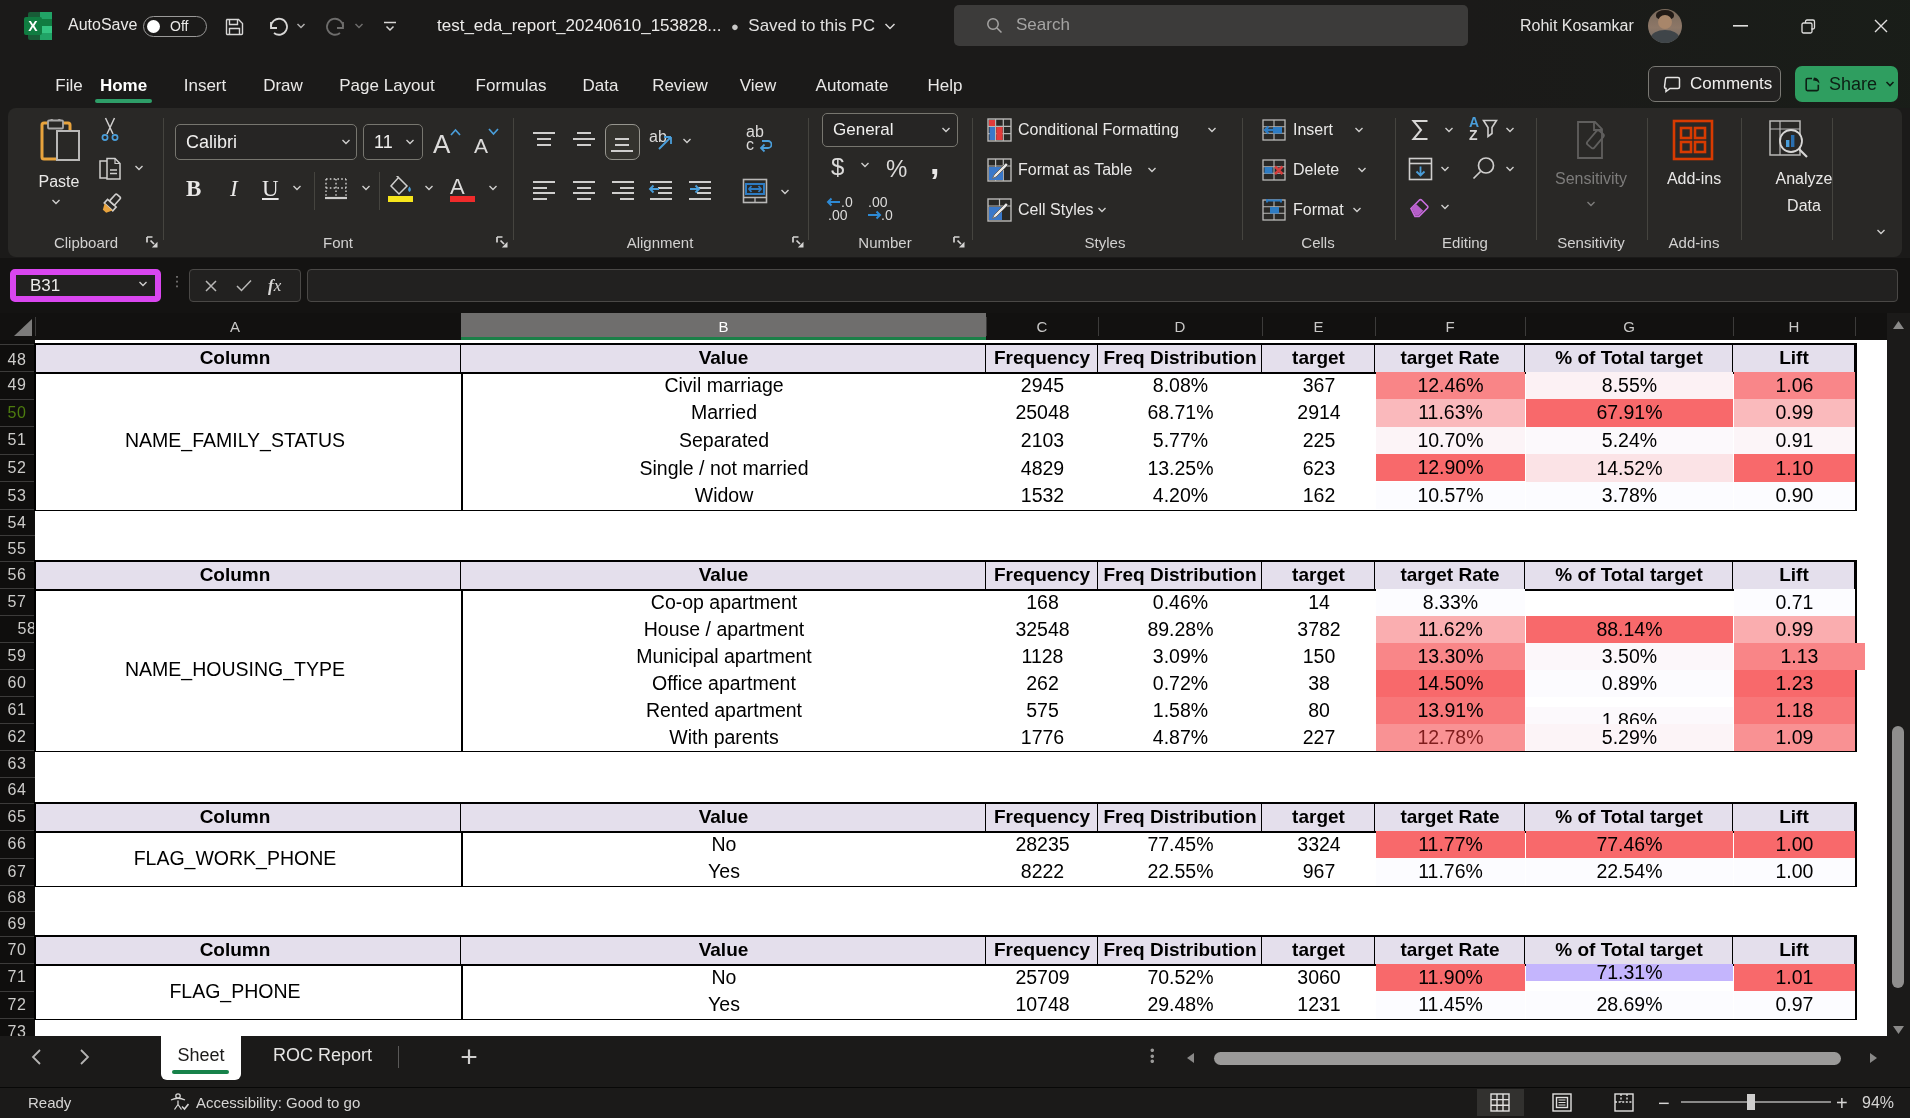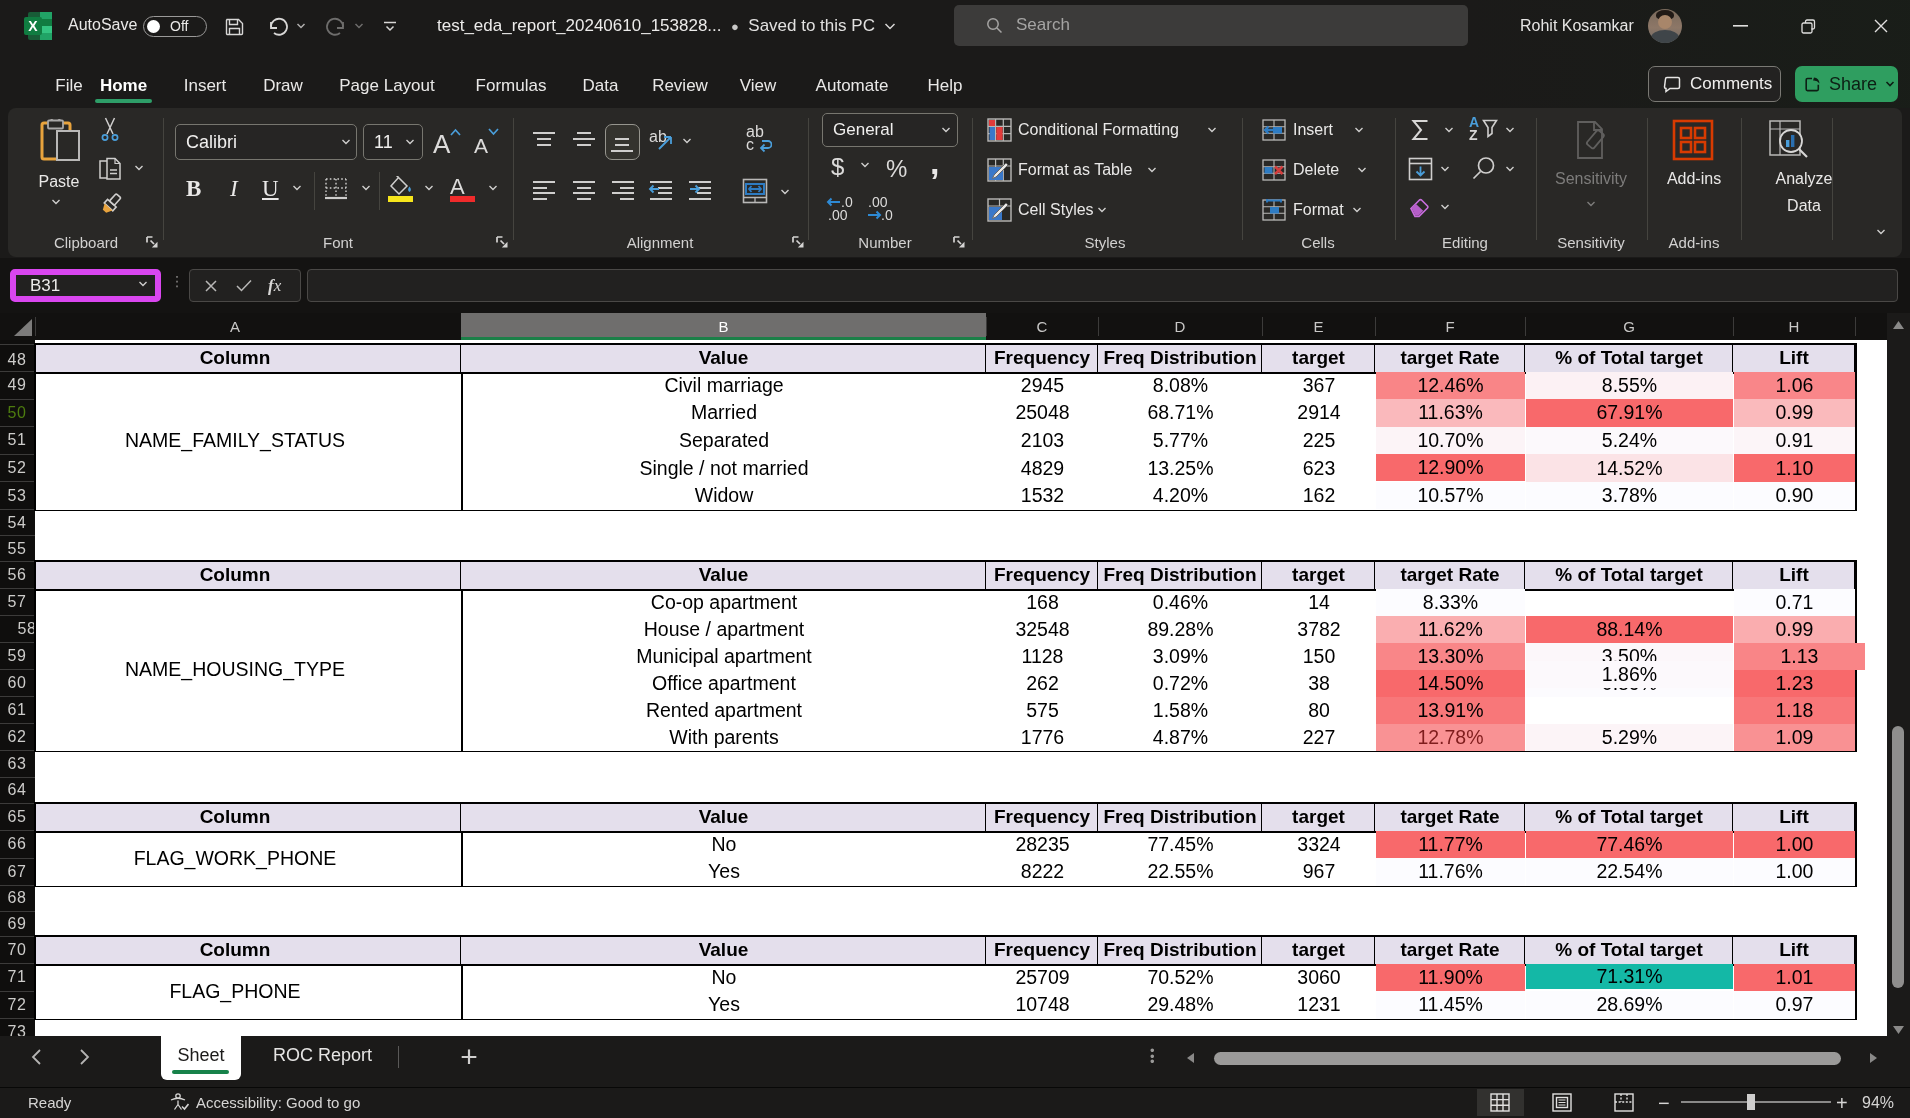--- a/index.html
+++ b/index.html
@@ -789,21 +789,21 @@
 <div class="ab ctr" style="left:1099px;top:669.5px;width:163px;height:27.0px;color:#000;font-size:19.5px">0.72%</div>
 <div class="ab ctr" style="left:1263px;top:669.5px;width:112px;height:27.0px;color:#000;font-size:19.5px">38</div>
 <div class="ab ctr" style="left:1376px;top:669.5px;width:149px;height:27.0px;background:rgb(248,105,107);color:#000;font-size:19.5px">14.50%</div>
 <div class="ab ctr" style="left:1526px;top:669.5px;width:207px;height:27.0px;background:rgb(252,251,254);color:#000;font-size:19.5px">0.89%</div>
 <div class="ab ctr" style="left:1734px;top:669.5px;width:121px;height:27.0px;background:rgb(248,105,107);color:#000;font-size:19.5px">1.23</div>
 <div class="ab ctr" style="left:462px;top:696.5px;width:524px;height:27.0px;color:#000;font-size:19.5px">Rented apartment</div>
 <div class="ab ctr" style="left:987px;top:696.5px;width:111px;height:27.0px;color:#000;font-size:19.5px">575</div>
 <div class="ab ctr" style="left:1099px;top:696.5px;width:163px;height:27.0px;color:#000;font-size:19.5px">1.58%</div>
 <div class="ab ctr" style="left:1263px;top:696.5px;width:112px;height:27.0px;color:#000;font-size:19.5px">80</div>
 <div class="ab ctr" style="left:1376px;top:696.5px;width:149px;height:27.0px;background:rgb(248,119,121);color:#000;font-size:19.5px">13.91%</div>
-<div class="ab ctr" style="left:1526px;top:661px;width:207px;height:27.0px;background:rgb(252,249,252);color:#000;font-size:19.5px">1.86%</div>
+<div class="ab ctr" style="left:1526px;top:707px;width:207px;height:27.0px;background:rgb(252,249,252);color:#000;font-size:19.5px">1.86%</div>
 <div class="ab ctr" style="left:1734px;top:696.5px;width:121px;height:27.0px;background:rgb(248,119,121);color:#000;font-size:19.5px">1.18</div>
 <div class="ab ctr" style="left:462px;top:723.5px;width:524px;height:27.0px;color:#000;font-size:19.5px">With parents</div>
 <div class="ab ctr" style="left:987px;top:723.5px;width:111px;height:27.0px;color:#000;font-size:19.5px">1776</div>
 <div class="ab ctr" style="left:1099px;top:723.5px;width:163px;height:27.0px;color:#000;font-size:19.5px">4.87%</div>
 <div class="ab ctr" style="left:1263px;top:723.5px;width:112px;height:27.0px;color:#000;font-size:19.5px">227</div>
 <div class="ab ctr" style="left:1376px;top:723.5px;width:149px;height:27.0px;background:rgb(249,146,148);color:#7f1d1d;font-size:19.5px">12.78%</div>
 <div class="ab ctr" style="left:1526px;top:723.5px;width:207px;height:27.0px;background:rgb(252,244,247);color:#000;font-size:19.5px">5.29%</div>
 <div class="ab ctr" style="left:1734px;top:723.5px;width:121px;height:27.0px;background:rgb(249,145,147);color:#000;font-size:19.5px">1.09</div>
 <div class="ab" style="left:35px;top:803.5px;width:426px;height:27.0px;background:#e4dfec;border-right:1px solid #000"></div>
 <div class="ab ctr" style="left:85px;top:803.5px;width:300px;height:27.0px;font-weight:bold;color:#000;font-size:19px">Column</div>
@@ -863,21 +863,21 @@
 <div class="ab" style="left:34px;top:935.0px;width:1.5px;height:85.0px;background:#000"></div>
 <div class="ab" style="left:1855px;top:935.0px;width:1.5px;height:85.0px;background:#000"></div>
 <div class="ab" style="left:34px;top:1018.5px;width:1822px;height:1.5px;background:#000"></div>
 <div class="ab" style="left:461px;top:963.5px;width:1.5px;height:55.0px;background:#000"></div>
 <div class="ab ctr" style="left:25px;top:963.5px;width:420px;height:55.0px;color:#000;font-size:19.5px">FLAG_PHONE</div>
 <div class="ab ctr" style="left:462px;top:963.5px;width:524px;height:27.5px;color:#000;font-size:19.5px">No</div>
 <div class="ab ctr" style="left:987px;top:963.5px;width:111px;height:27.5px;color:#000;font-size:19.5px">25709</div>
 <div class="ab ctr" style="left:1099px;top:963.5px;width:163px;height:27.5px;color:#000;font-size:19.5px">70.52%</div>
 <div class="ab ctr" style="left:1263px;top:963.5px;width:112px;height:27.5px;color:#000;font-size:19.5px">3060</div>
 <div class="ab ctr" style="left:1376px;top:963.5px;width:149px;height:27.5px;background:rgb(248,105,107);color:#000;font-size:19.5px">11.90%</div>
-<div class="ab ctr" style="left:1526px;top:963.5px;width:207px;height:25px;background:#14b8a6;color:#000;font-size:19.5px">71.31%</div>
+<div class="ab ctr" style="left:1526px;top:963.5px;width:207px;height:17px;background:#c4b5fd;color:#000;font-size:19.5px">71.31%</div>
 <div class="ab ctr" style="left:1734px;top:963.5px;width:121px;height:27.5px;background:rgb(248,105,107);color:#000;font-size:19.5px">1.01</div>
 <div class="ab ctr" style="left:462px;top:991.0px;width:524px;height:27.5px;color:#000;font-size:19.5px">Yes</div>
 <div class="ab ctr" style="left:987px;top:991.0px;width:111px;height:27.5px;color:#000;font-size:19.5px">10748</div>
 <div class="ab ctr" style="left:1099px;top:991.0px;width:163px;height:27.5px;color:#000;font-size:19.5px">29.48%</div>
 <div class="ab ctr" style="left:1263px;top:991.0px;width:112px;height:27.5px;color:#000;font-size:19.5px">1231</div>
 <div class="ab ctr" style="left:1376px;top:991.0px;width:149px;height:27.5px;background:rgb(252,252,255);color:#000;font-size:19.5px">11.45%</div>
 <div class="ab ctr" style="left:1526px;top:991.0px;width:207px;height:27.5px;background:rgb(252,252,255);color:#000;font-size:19.5px">28.69%</div>
 <div class="ab ctr" style="left:1734px;top:991.0px;width:121px;height:27.5px;background:rgb(252,252,255);color:#000;font-size:19.5px">0.97</div>
 <div class="ab" style="left:1887px;top:313px;width:23px;height:723px;background:#1b1a19"></div>
 <div class="ab" style="left:1891px;top:319px">

